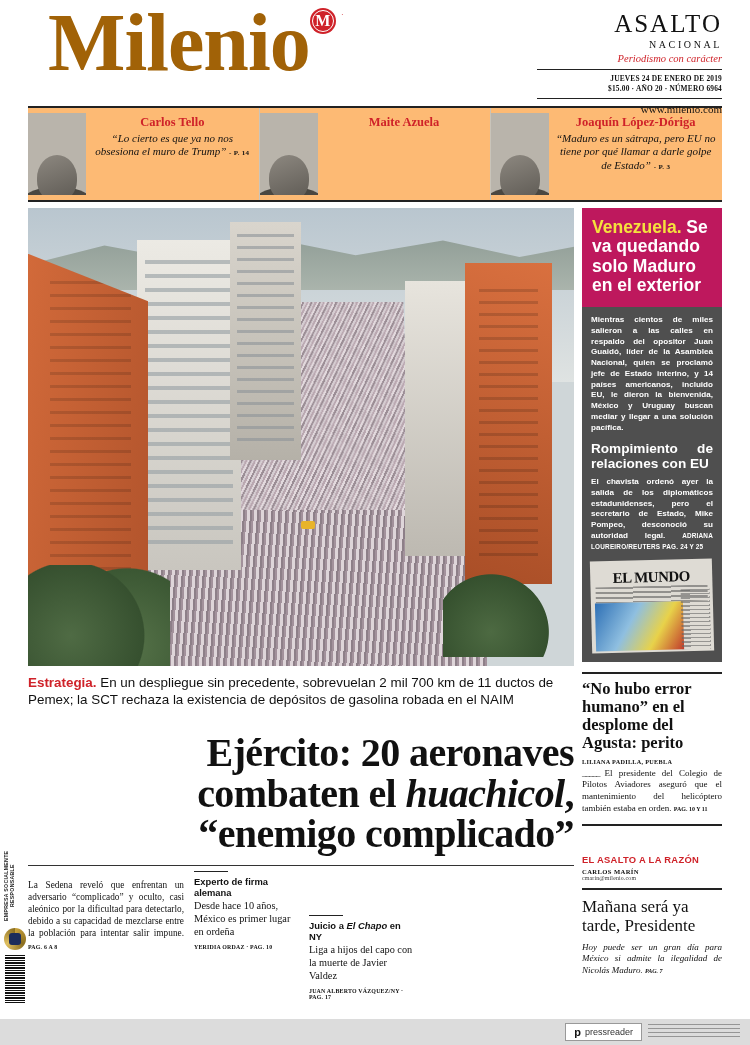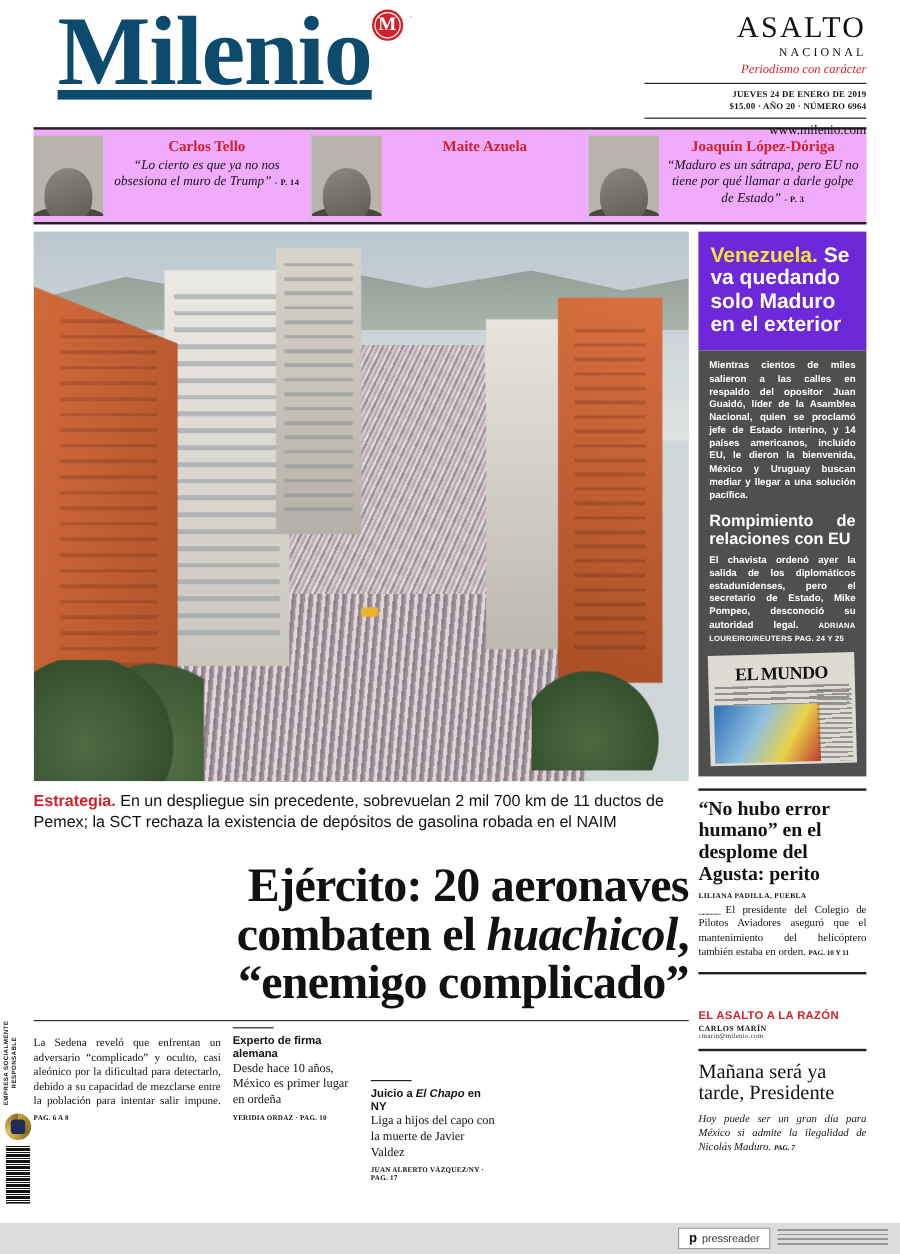--- a/index.html
+++ b/index.html
@@ -7,22 +7,22 @@
     width:750px; height:1045px; background:#fff;
     font-family:"Liberation Serif", serif; color:#111;
     position:relative; overflow:hidden;
   }
   .page { position:relative; width:750px; height:1045px; padding:0 28px; }
 
   
   .masthead { display:flex; align-items:flex-start; justify-content:space-between; padding-top:4px; height:104px; }
   .logo-wrap { position:relative; flex:0 0 auto; padding-left:20px; }
   .logo {
-    font-family:"Liberation Serif", serif; font-weight:bold; color:#0c4a6e;
-    font-size:82px; line-height:0.96; letter-spacing:-1px;text-decoration:underline;
+    font-family:"Liberation Serif", serif; font-weight:bold; color:#a16207;
+    font-size:82px; line-height:0.96; letter-spacing:-1px;
   }
   .logo-badge {
     position:absolute; top:4px; right:-26px; width:26px; height:26px; border-radius:50%;
     background:#cf2229; color:#fff; font-size:16px; font-weight:bold;
     display:flex; align-items:center; justify-content:center; font-family:"Liberation Serif", serif;
   }
   .logo-badge::after{ content:""; position:absolute; width:20px; height:20px; border:1.5px solid #fff; border-radius:50%; }
   .logo-reg { position:absolute; top:6px; right:-34px; font-size:8px; color:#cf2229; }
 
   .mast-right { text-align:right; padding-top:6px; width:185px; }
@@ -30,21 +30,21 @@
   .mast-nacional { font-size:10px; letter-spacing:2.6px; margin-top:1px; }
   .mast-slogan { font-size:10.5px; font-style:italic; color:#cf2229; margin-top:3px; font-family:"Liberation Serif",serif; }
   .mast-rule { border-top:1px solid #222; margin:5px 0 4px auto; width:100%; }
   .mast-date { font-size:7.4px; letter-spacing:.2px; font-weight:bold; }
   .mast-price { font-size:7.4px; letter-spacing:.2px; font-weight:bold; margin-top:1px;}
   .mast-web { font-size:11px; margin-top:3px; font-family:"Liberation Serif",serif; }
 
   
   .colstrip {
     display:flex; border-top:2px solid #222; border-bottom:2px solid #222;
-    height:81px; background:#f0abfc; margin-top:2px;
+    height:96px; background:#fdba74; margin-top:2px;
   }
   .colbox { flex:1; display:flex; align-items:stretch; position:relative; padding:5px 0; }
   .colbox + .colbox { border-left:1px solid #c9c4ba; }
   .col-photo { width:58px; flex:0 0 58px; background:#b9b4ab; position:relative; overflow:hidden; }
   .col-photo .head {
     position:absolute; left:50%; transform:translateX(-50%); bottom:-6px;
     width:40px; height:46px; border-radius:50% 50% 44% 44%;
     background:linear-gradient(160deg,#8d8880,#5d5953);
   }
   .col-photo .body2 { position:absolute; bottom:-14px; left:50%; transform:translateX(-50%); width:64px; height:22px; border-radius:50% 50% 0 0; background:#4a4741;}
@@ -98,21 +98,21 @@
   .byline { font-size:6.4px; letter-spacing:.3px; font-weight:bold; text-transform:uppercase; }
   .para { font-size:9.3px; line-height:1.3; text-align:justify; margin-top:3px; }
   .para .lead::before { content:"_____ "; letter-spacing:-1px; }
   .sm-rule { border-top:1.4px solid #222; width:34px; margin-bottom:4px; }
   .sm-title { font-size:9.4px; font-weight:bold; font-family:"Liberation Sans",sans-serif;}
   .sm-title .it { font-style:italic; }
   .sm-body { font-size:10.3px; line-height:1.25; margin-top:2px; }
   .sm-credit { font-size:5.9px; font-weight:bold; margin-top:5px; letter-spacing:.2px; }
 
   
-  .ven-box { background:#6d28d9; color:#fff; padding:10px 10px 12px; }
+  .ven-box { background:#be185d; color:#fff; padding:10px 10px 12px; }
   .ven-head { font-family:"Liberation Sans",sans-serif; font-weight:bold; font-size:17.5px; line-height:1.1; }
   .ven-head .y { color:#f5e23d; }
   .ven-body { background:#4f4f4f; color:#fff; padding:8px 9px 10px; font-family:"Liberation Sans",sans-serif;
     font-size:8.1px; line-height:1.33; text-align:justify; font-weight:bold; }
   .ven-sub { font-family:"Liberation Sans",sans-serif; font-weight:bold; font-size:13.6px; line-height:1.1; margin-top:9px; }
   .ven-sub-body { font-size:8.1px; line-height:1.33; margin-top:5px; text-align:justify; font-weight:bold; }
   .ven-credit { font-size:6.4px; letter-spacing:.2px; }
   .thumb { margin-top:8px; height:92px; background:#dedbd4; position:relative; overflow:hidden; transform:rotate(-1.5deg); }
   .thumb-mast { font-family:"Liberation Serif",serif; font-weight:bold; font-size:15px; text-align:center; color:#111; padding-top:8px; letter-spacing:-.5px;}
   .thumb-lines { position:absolute; top:26px; left:5px; right:5px; height:16px;

